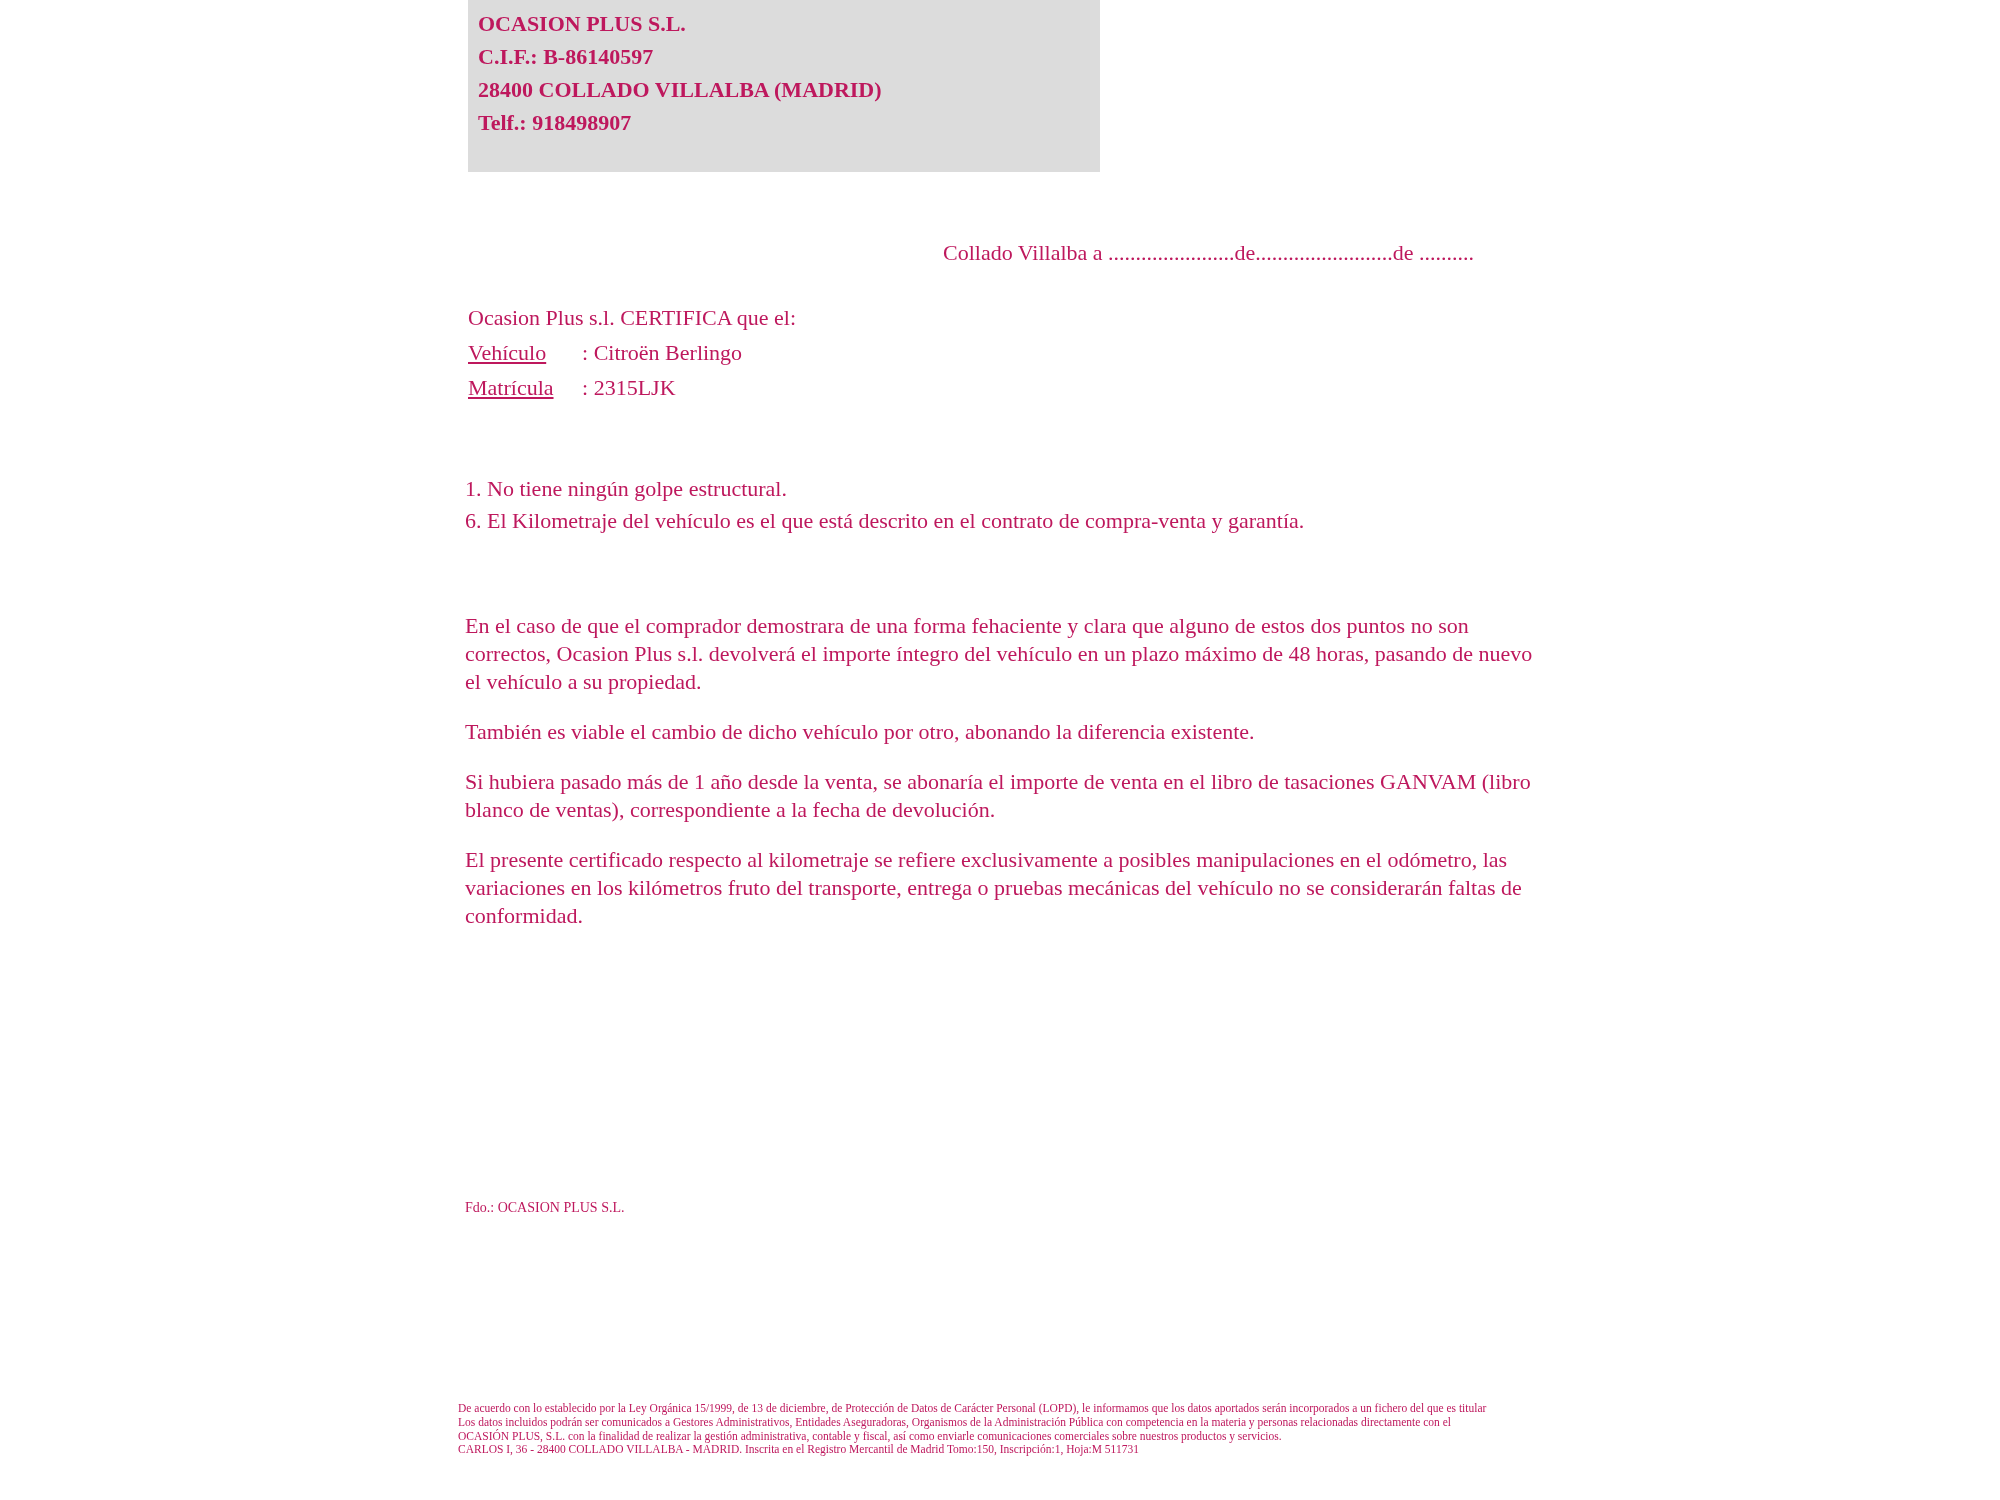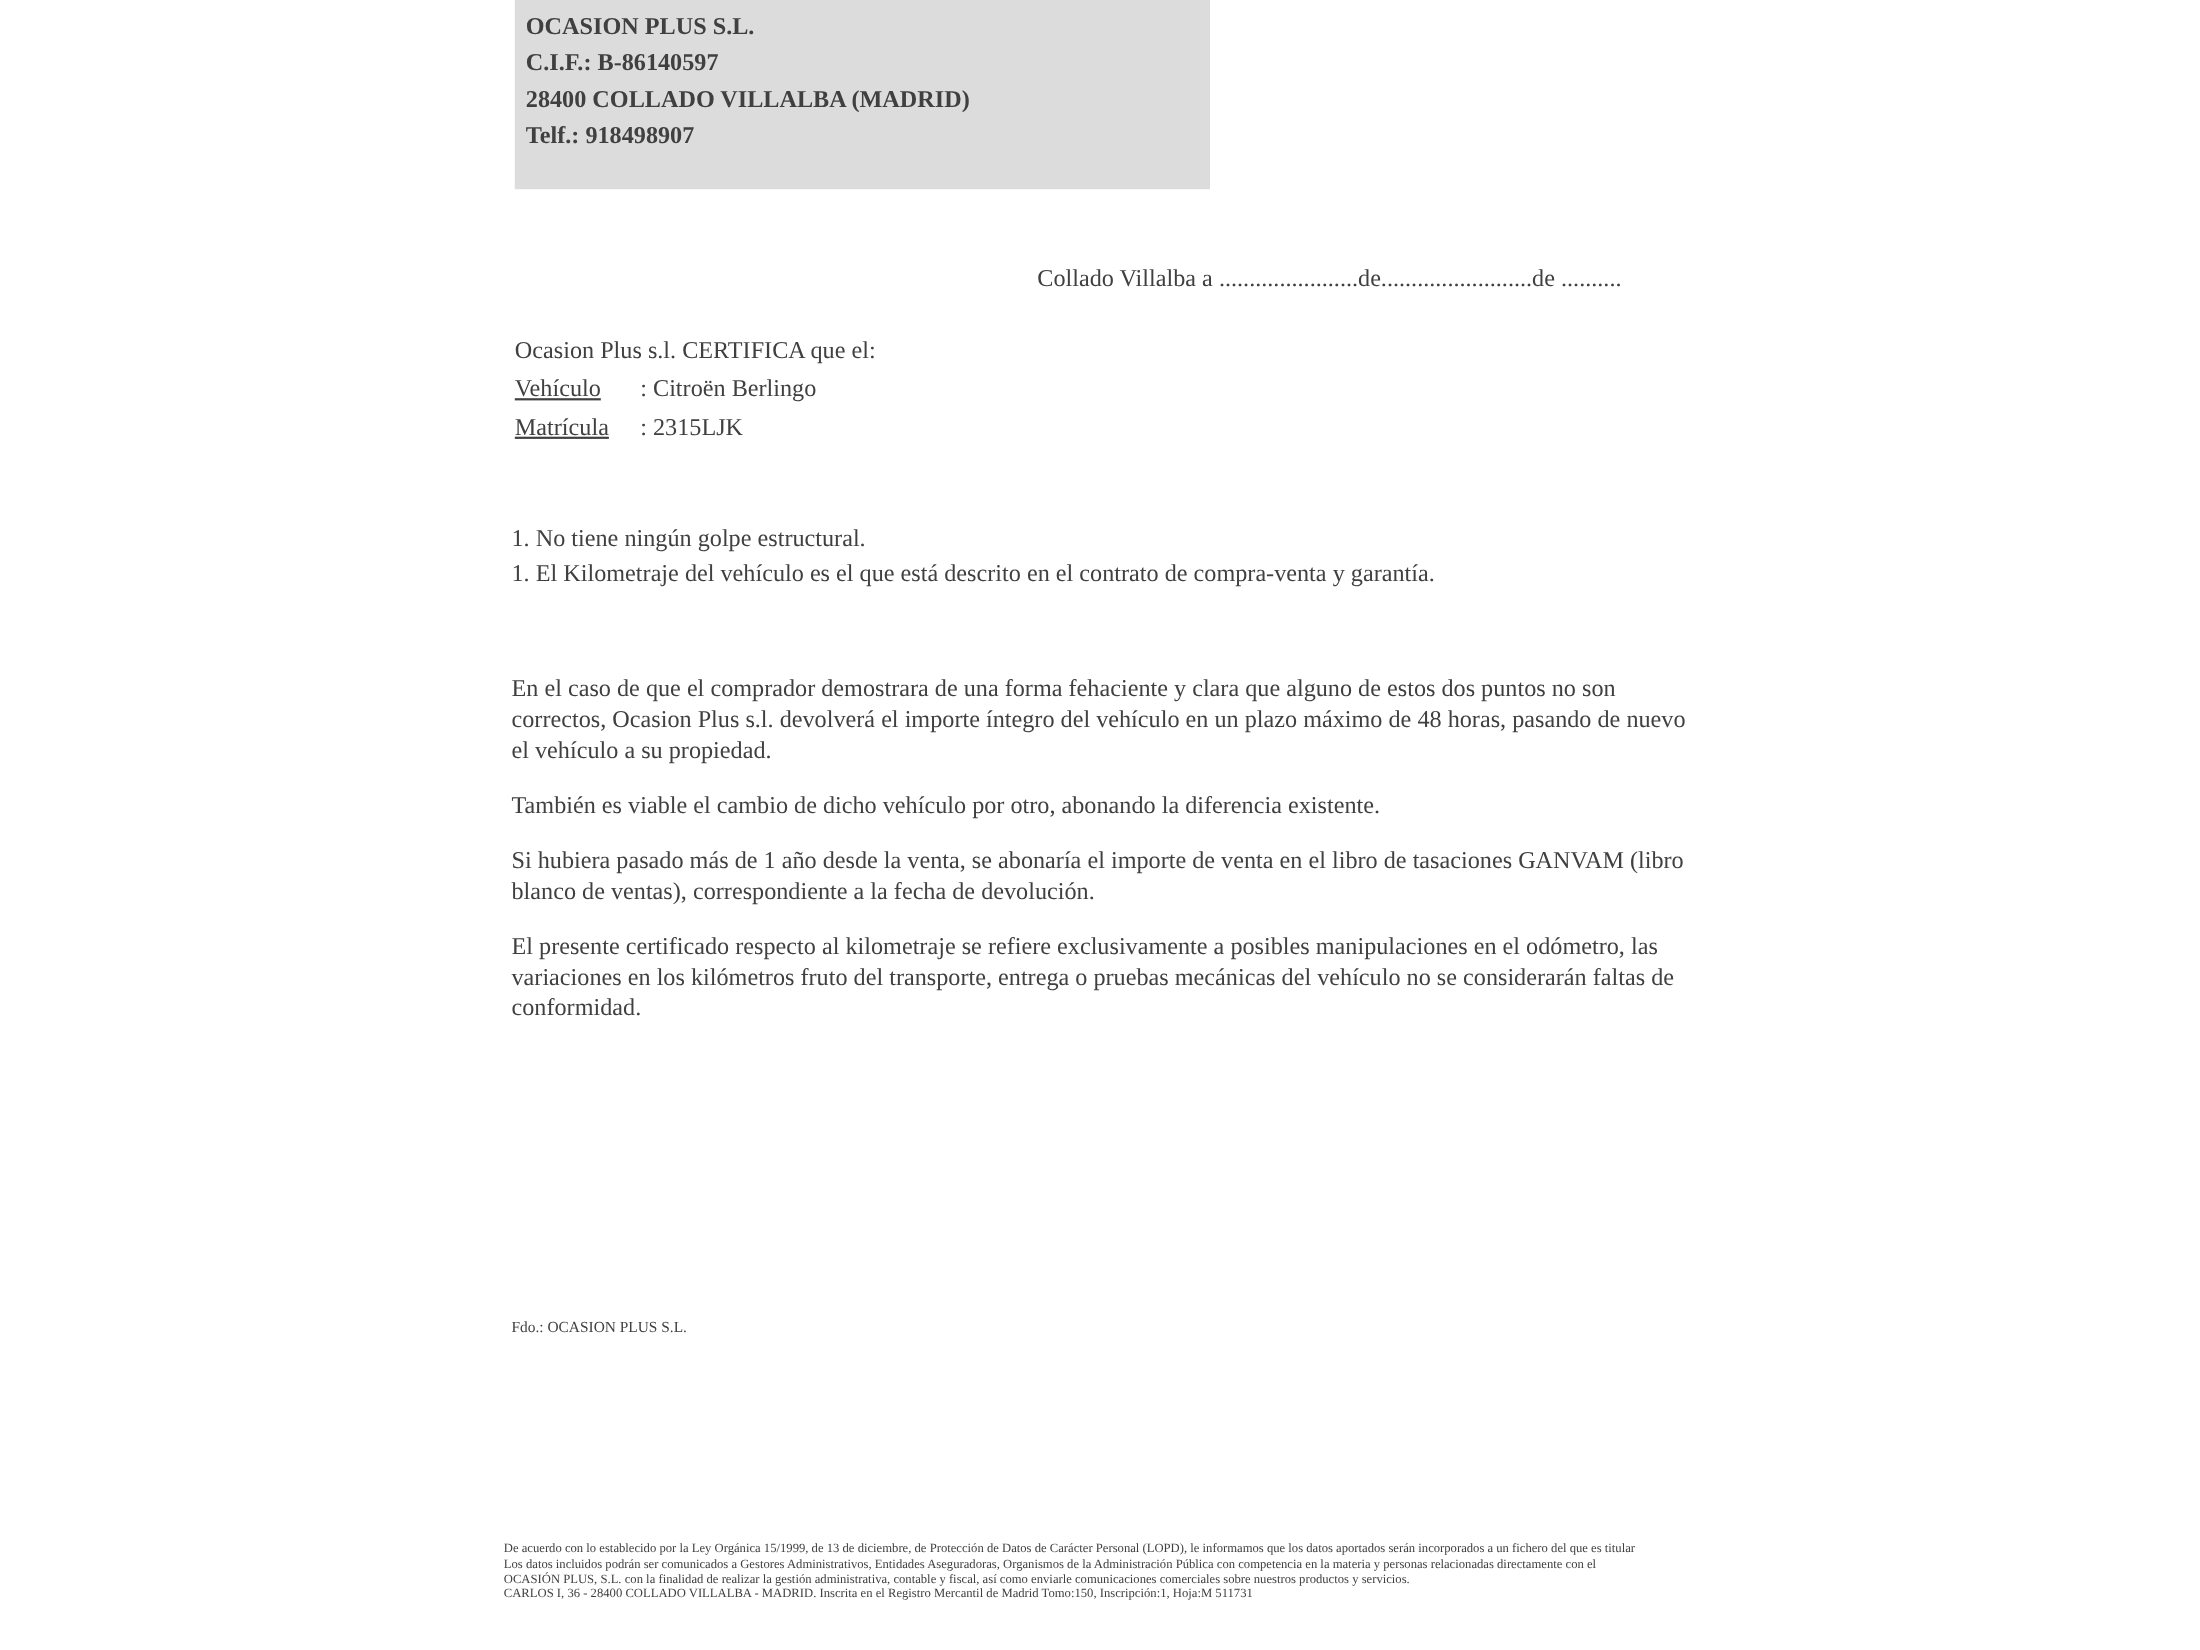--- a/index.html
+++ b/index.html
@@ -1,21 +1,21 @@
 <!DOCTYPE html>
 <html><head>
 <meta charset="utf-8">
 <style>
   html, body { margin: 0; padding: 0; background: #ffffff; }
   .page {
     position: relative;
     width: 2000px;
     height: 1500px;
     background: #ffffff;
-    color: #404040;
+    color: #be185d;
     font-family: "Liberation Serif", serif;
     overflow: hidden;
   }
   .header-box {
     position: absolute;
     left: 468px;
     top: 0;
     width: 632px;
     height: 172px;
     background: #dcdcdc;
@@ -91,21 +91,21 @@
 
   <div class="date-line">Collado Villalba a .......................de.........................de ..........</div>
 
   <div class="cert-block">
     <div>Ocasion Plus s.l. CERTIFICA que el:</div>
     <div><span class="field-label-wrap"><span class="u">Vehículo</span></span><span>:</span> <span>Citroën Berlingo</span></div>
     <div><span class="field-label-wrap"><span class="u">Matrícula</span></span><span>:</span> <span>2315LJK</span></div>
   </div>
 
   <div class="point point-1">1. No tiene ningún golpe estructural.</div>
-  <div class="point point-2">1. El Kilometraje del vehículo es el que está descrito en el contrato de compra-venta y garantía.</div>
+  <div class="point point-2">6. El Kilometraje del vehículo es el que está descrito en el contrato de compra-venta y garantía.</div>
 
   <div class="paragraphs">
     <p>En el caso de que el comprador demostrara de una forma fehaciente y clara que alguno de estos dos puntos no son correctos, Ocasion Plus s.l. devolverá el importe íntegro del vehículo en un plazo máximo de 48 horas, pasando de nuevo el vehículo a su propiedad.</p>
     <p>También es viable el cambio de dicho vehículo por otro, abonando la diferencia existente.</p>
     <p>Si hubiera pasado más de 1 año desde la venta, se abonaría el importe de venta en el libro de tasaciones GANVAM (libro blanco de ventas), correspondiente a la fecha de devolución.</p>
     <p>El presente certificado respecto al kilometraje se refiere exclusivamente a posibles manipulaciones en el odómetro, las variaciones en los kilómetros fruto del transporte, entrega o pruebas mecánicas del vehículo no se considerarán faltas de conformidad.</p>
   </div>
 
   <div class="signature">Fdo.: OCASION PLUS S.L.</div>
 

